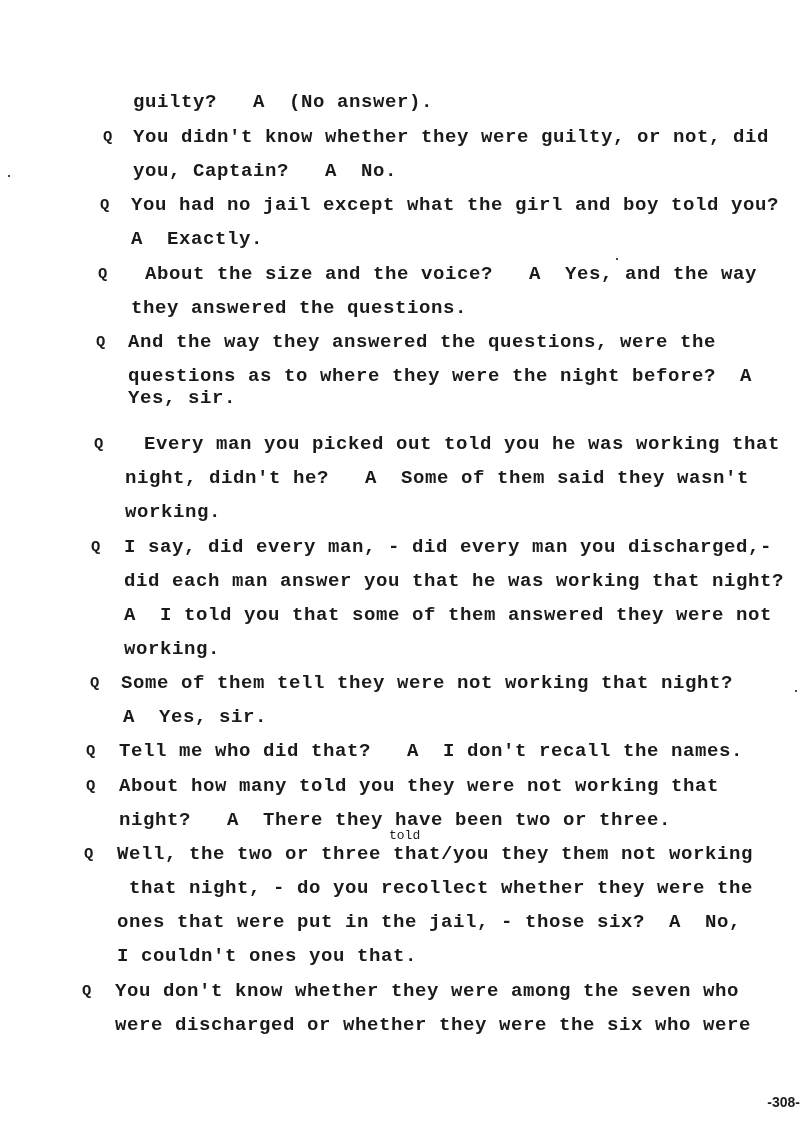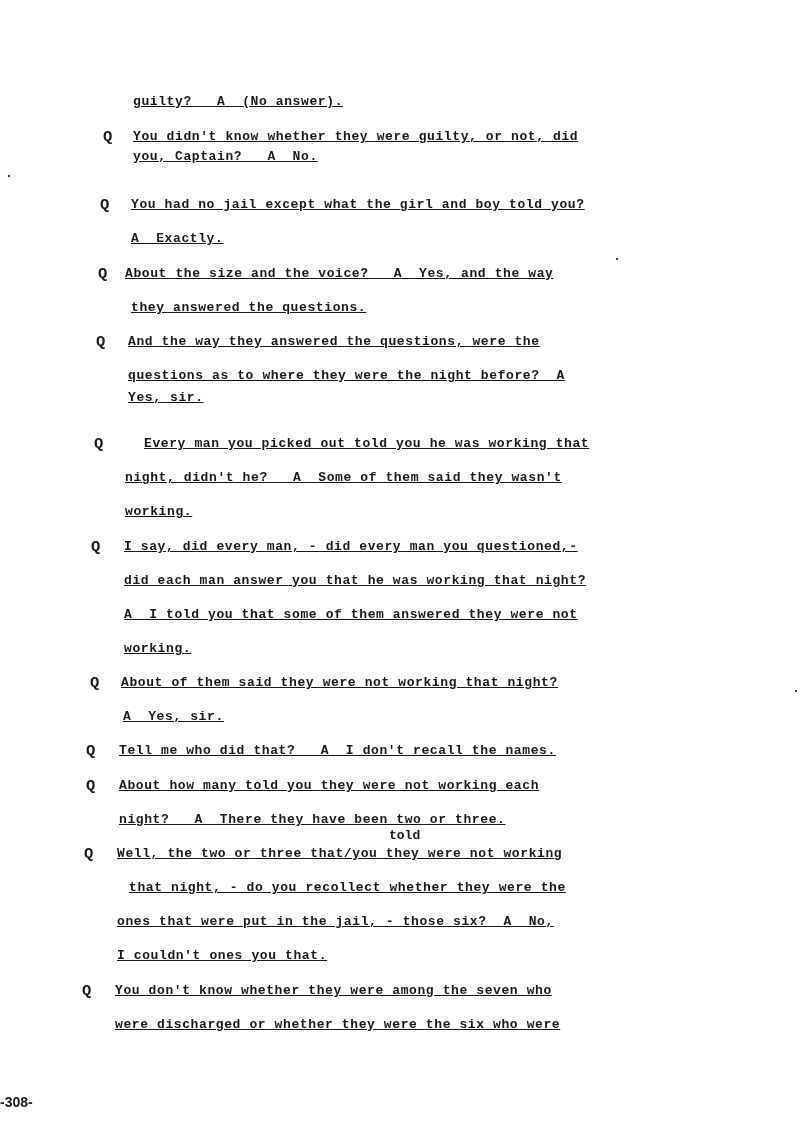--- a/index.html
+++ b/index.html
@@ -3,74 +3,73 @@
 <meta charset="utf-8">
 <style>
   html, body { margin: 0; padding: 0; background: #ffffff; }
   body {
     width: 800px; height: 1121px; position: relative; overflow: hidden;
     font-family: "Liberation Mono", "DejaVu Sans Mono", monospace;
     color: #1a1a1a;
   }
   .line {
     position: absolute;
-    font-size: 13px;
+    font-size: 19px;
     letter-spacing: 0.6px;
     white-space: pre;
     font-weight: bold;
     line-height: 20px;
-    text-decoration: underline;
   }
   .qmark { position: absolute; font-size: 15.5px; font-weight: bold; line-height: 20px; }
   .insert {
-    position: absolute; font-size: 13px; font-weight: bold; line-height: 14px; text-align: center;
+    position: absolute; font-size: 13px; font-weight: normal; line-height: 14px; text-align: center;
   }
   .pagenum {
-    position: absolute; left: 0; width: 800px; top: 1094px; text-align: left;
+    position: absolute; left: 0; width: 800px; top: 1094px; text-align: right;
     font-family: "Liberation Sans", sans-serif; font-weight: bold; font-size: 14px;
   }
   .speck { position: absolute; width: 2px; height: 2px; background: #444; }
 </style>
 </head>
 <body>
 
 <div id="page">
     <div class="line" style="left: 133px; top: 92px;">guilty?   A  (No answer).</div>
     <div class="qmark" style="left: 103px; top: 127px;">Q</div>
     <div class="line" style="left: 133px; top: 127px;">You didn't know whether they were guilty, or not, did</div>
-    <div class="line" style="left: 133px; top: 147px;">you, Captain?   A  No.</div>
+    <div class="line" style="left: 133px; top: 161px;">you, Captain?   A  No.</div>
     <div class="qmark" style="left: 100px; top: 195px;">Q</div>
     <div class="line" style="left: 131px; top: 195px;">You had no jail except what the girl and boy told you?</div>
     <div class="line" style="left: 131px; top: 229px;">A  Exactly.</div>
     <div class="qmark" style="left: 98px; top: 264px;">Q</div>
-    <div class="line" style="left: 125px; top: 264px;">About the size and the voice?   A  Yes, and the way</div>
+    <div class="line" style="left: 145px; top: 264px;">About the size and the voice?   A  Yes, and the way</div>
     <div class="line" style="left: 131px; top: 298px;">they answered the questions.</div>
     <div class="qmark" style="left: 96px; top: 332px;">Q</div>
     <div class="line" style="left: 128px; top: 332px;">And the way they answered the questions, were the</div>
     <div class="line" style="left: 128px; top: 366px;">questions as to where they were the night before?  A</div>
     <div class="line" style="left: 128px; top: 388px; text-align: right;">Yes, sir.</div>
     <div class="qmark" style="left: 94px; top: 434px;">Q</div>
     <div class="line" style="left: 125px; top: 434px; margin-left: 19px;">Every man you picked out told you he was working that</div>
     <div class="line" style="left: 125px; top: 468px;">night, didn't he?   A  Some of them said they wasn't</div>
     <div class="line" style="left: 125px; top: 502px;">working.</div>
     <div class="qmark" style="left: 91px; top: 537px;">Q</div>
-    <div class="line" style="left: 124px; top: 537px;">I say, did every man, - did every man you questioned,-</div>
+    <div class="line" style="left: 124px; top: 537px;">I say, did every man, - did every man you discharged,-</div>
     <div class="line" style="left: 124px; top: 571px;">did each man answer you that he was working that night?</div>
     <div class="line" style="left: 124px; top: 605px;">A  I told you that some of them answered they were not</div>
     <div class="line" style="left: 124px; top: 639px;">working.</div>
     <div class="qmark" style="left: 90px; top: 673px;">Q</div>
-    <div class="line" style="left: 121px; top: 673px;">About of them said they were not working that night?</div>
+    <div class="line" style="left: 121px; top: 673px;">Some of them tell they were not working that night?</div>
     <div class="line" style="left: 123px; top: 707px;">A  Yes, sir.</div>
     <div class="qmark" style="left: 86px; top: 741px;">Q</div>
     <div class="line" style="left: 119px; top: 741px;">Tell me who did that?   A  I don't recall the names.</div>
     <div class="qmark" style="left: 86px; top: 776px;">Q</div>
-    <div class="line" style="left: 119px; top: 776px;">About how many told you they were not working each</div>
+    <div class="line" style="left: 119px; top: 776px;">About how many told you they were not working that</div>
     <div class="line" style="left: 119px; top: 810px;">night?   A  There they have been two or three.</div>
     <div class="qmark" style="left: 84px; top: 844px;">Q</div>
-    <div class="line" style="left: 117px; top: 844px;">Well, the two or three that/you they were not working</div>
+    <div class="line" style="left: 117px; top: 844px;">Well, the two or three that/you they them not working</div>
     <div class="line" style="left: 117px; top: 878px; margin-left: 12px;">that night, - do you recollect whether they were the</div>
     <div class="line" style="left: 117px; top: 912px;">ones that were put in the jail, - those six?  A  No,</div>
     <div class="line" style="left: 117px; top: 946px;">I couldn't ones you that.</div>
     <div class="qmark" style="left: 82px; top: 981px;">Q</div>
     <div class="line" style="left: 115px; top: 981px;">You don't know whether they were among the seven who</div>
     <div class="line" style="left: 115px; top: 1015px;">were discharged or whether they were the six who were</div>
     <div class="insert" style="left: 389px; top: 829px;">told</div>
   </div>
 <div class="pagenum">-308-</div>
 

